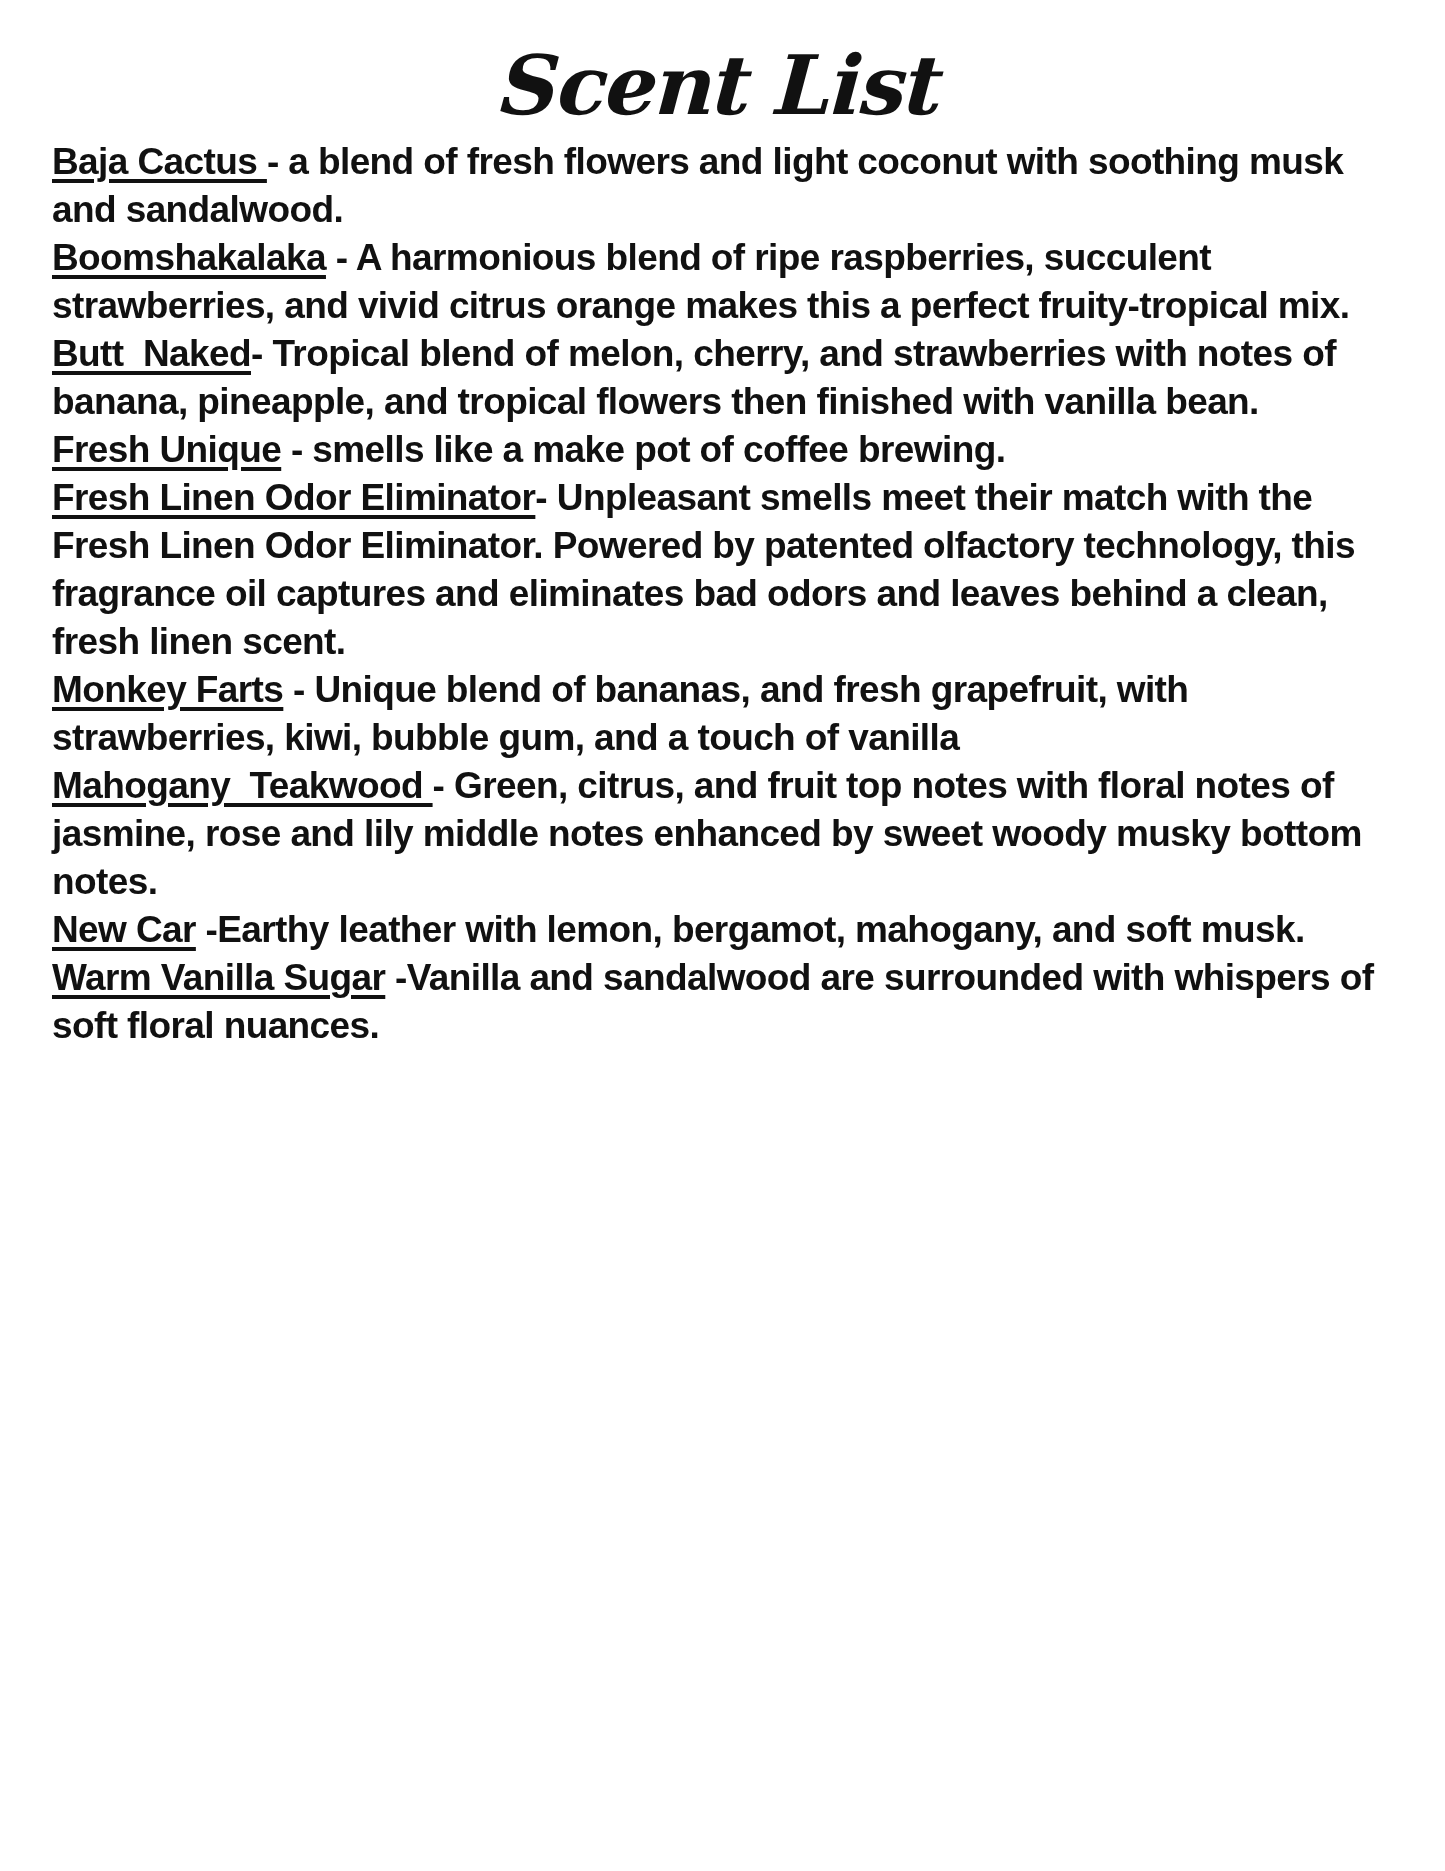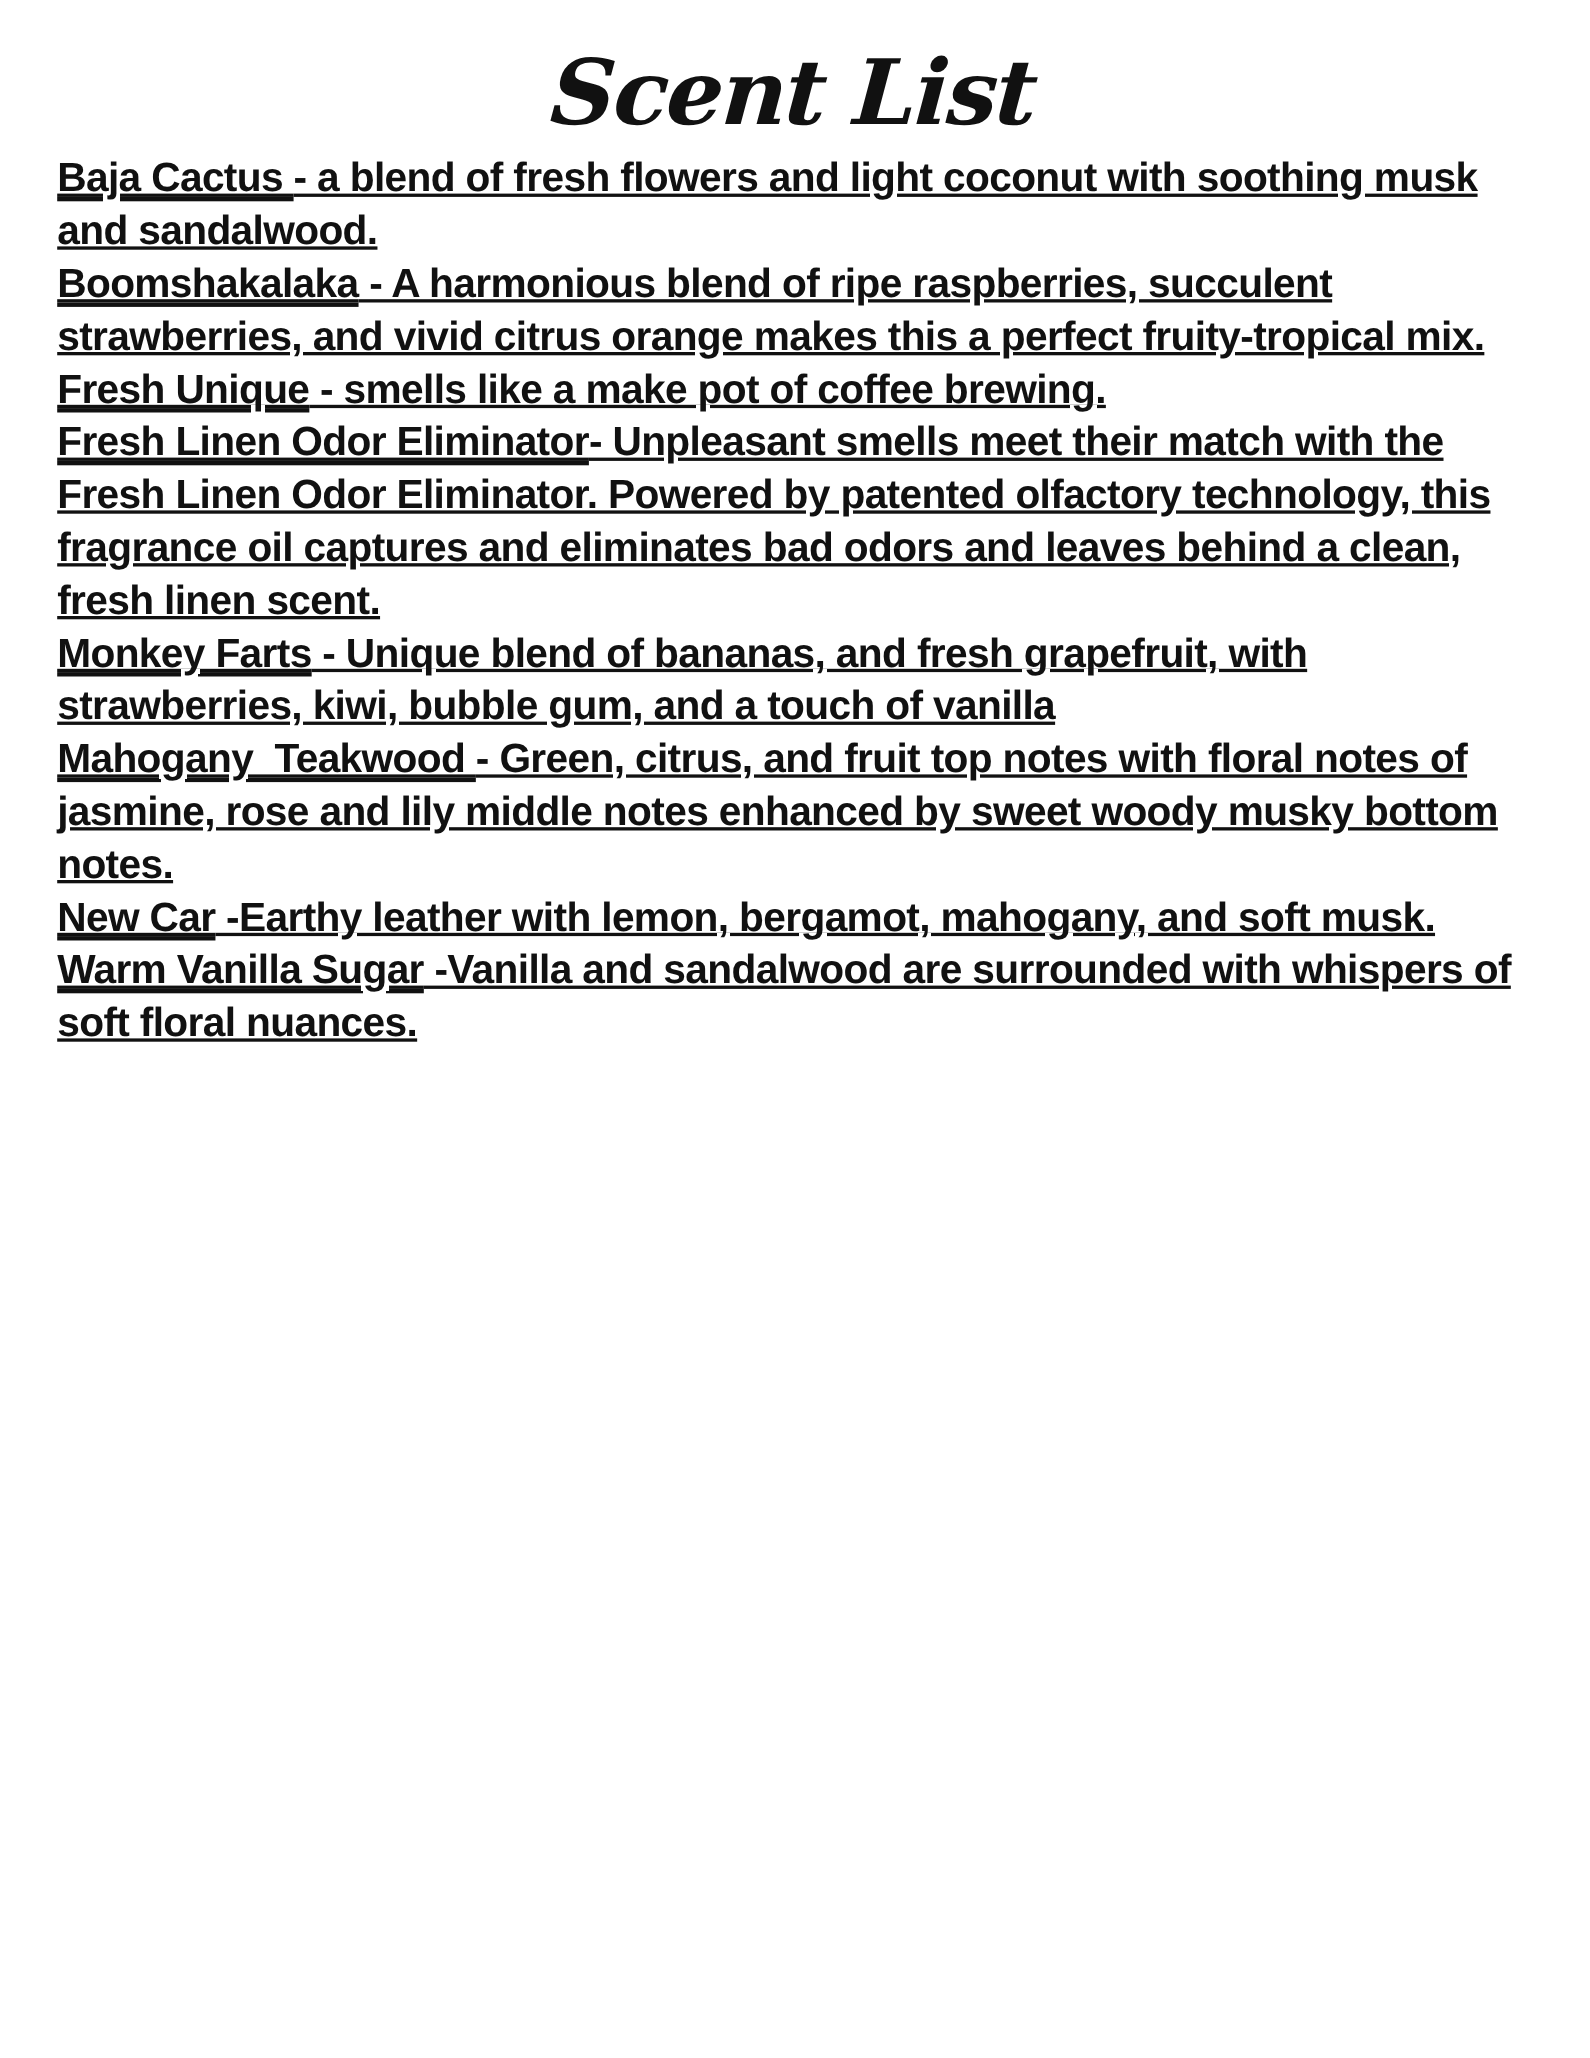--- a/index.html
+++ b/index.html
@@ -24,21 +24,20 @@
     font-weight: 700;
     font-size: 82px;
     line-height: 1.15;
     color: #111111;
     transform: skewX(-4deg);
     letter-spacing: -2px;
   }
   .scent-list {
     margin: 6px 50px 0 52px;
     color: #111111;
-    text-decoration: underline;
   }
   .scent {
     margin: 0;
     font-size: 37px;
     font-weight: 700;
     line-height: 48px;
     letter-spacing: -0.6px;
     color: #111111;
   }
   .scent-name {
@@ -57,20 +56,21 @@
 <div class="page">
 
   <h1 class="title">Scent List</h1>
 
   <div class="scent-list">
 
     <p class="scent"><span class="scent-name">Baja Cactus </span><span class="scent-desc">- a blend of fresh flowers and light coconut with soothing musk and sandalwood.</span></p>
 
     <p class="scent"><span class="scent-name">Boomshakalaka</span><span class="scent-desc"> - A harmonious blend of ripe raspberries, succulent strawberries, and vivid citrus orange makes this a perfect fruity-tropical mix.</span></p>
 
+    <p class="scent"><span class="scent-name">Butt  Naked</span><span class="scent-desc">- Tropical blend of melon, cherry, and strawberries with notes of banana, pineapple, and tropical flowers then finished with vanilla bean.</span></p>
 
 
     <p class="scent"><span class="scent-name">Fresh Unique</span><span class="scent-desc"> - smells like a make pot of coffee brewing.</span></p>
 
     <p class="scent"><span class="scent-name">Fresh Linen Odor Eliminator</span><span class="scent-desc">- Unpleasant smells meet their match with the Fresh Linen Odor Eliminator. Powered by patented olfactory technology, this fragrance oil captures and eliminates bad odors and leaves behind a clean, fresh linen scent.</span></p>
 
     <p class="scent"><span class="scent-name">Monkey Farts</span><span class="scent-desc"> - Unique blend of bananas, and fresh grapefruit, with strawberries, kiwi, bubble gum, and a touch of vanilla</span></p>
 
     <p class="scent"><span class="scent-name">Mahogany  Teakwood </span><span class="scent-desc">- Green, citrus, and fruit top notes with floral notes of jasmine, rose and lily middle notes enhanced by sweet woody musky bottom notes.</span></p>
 

